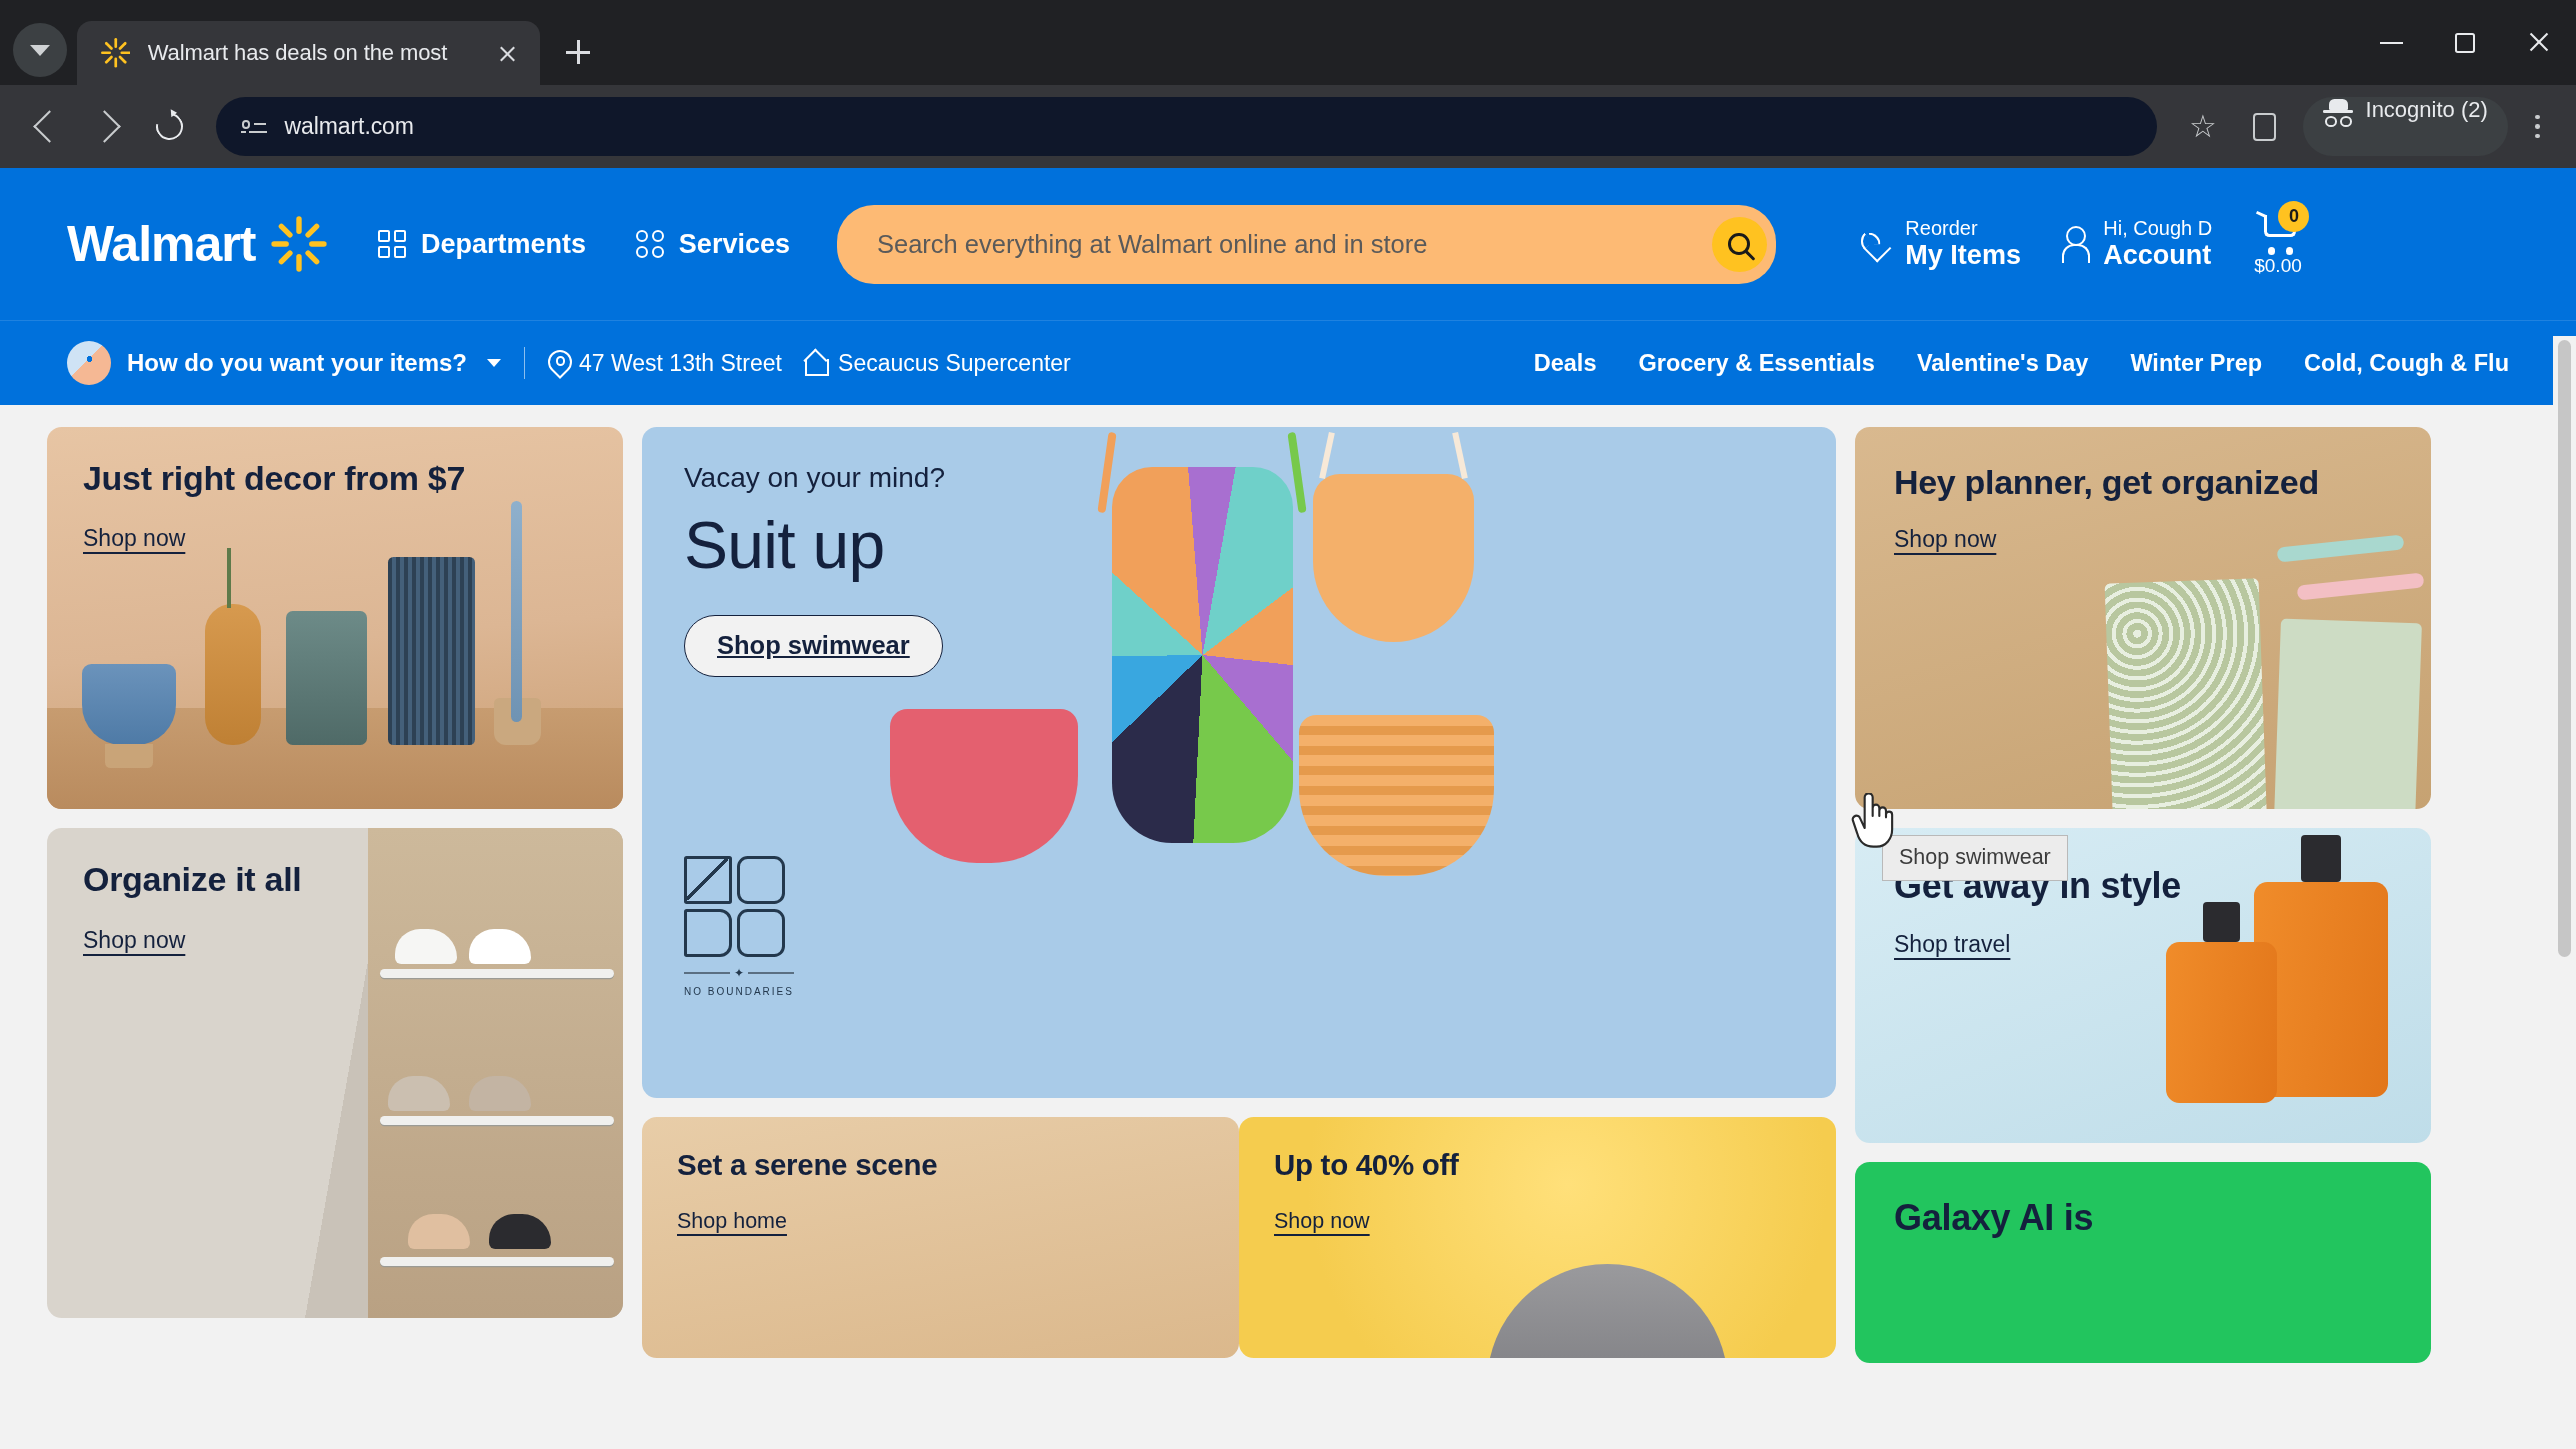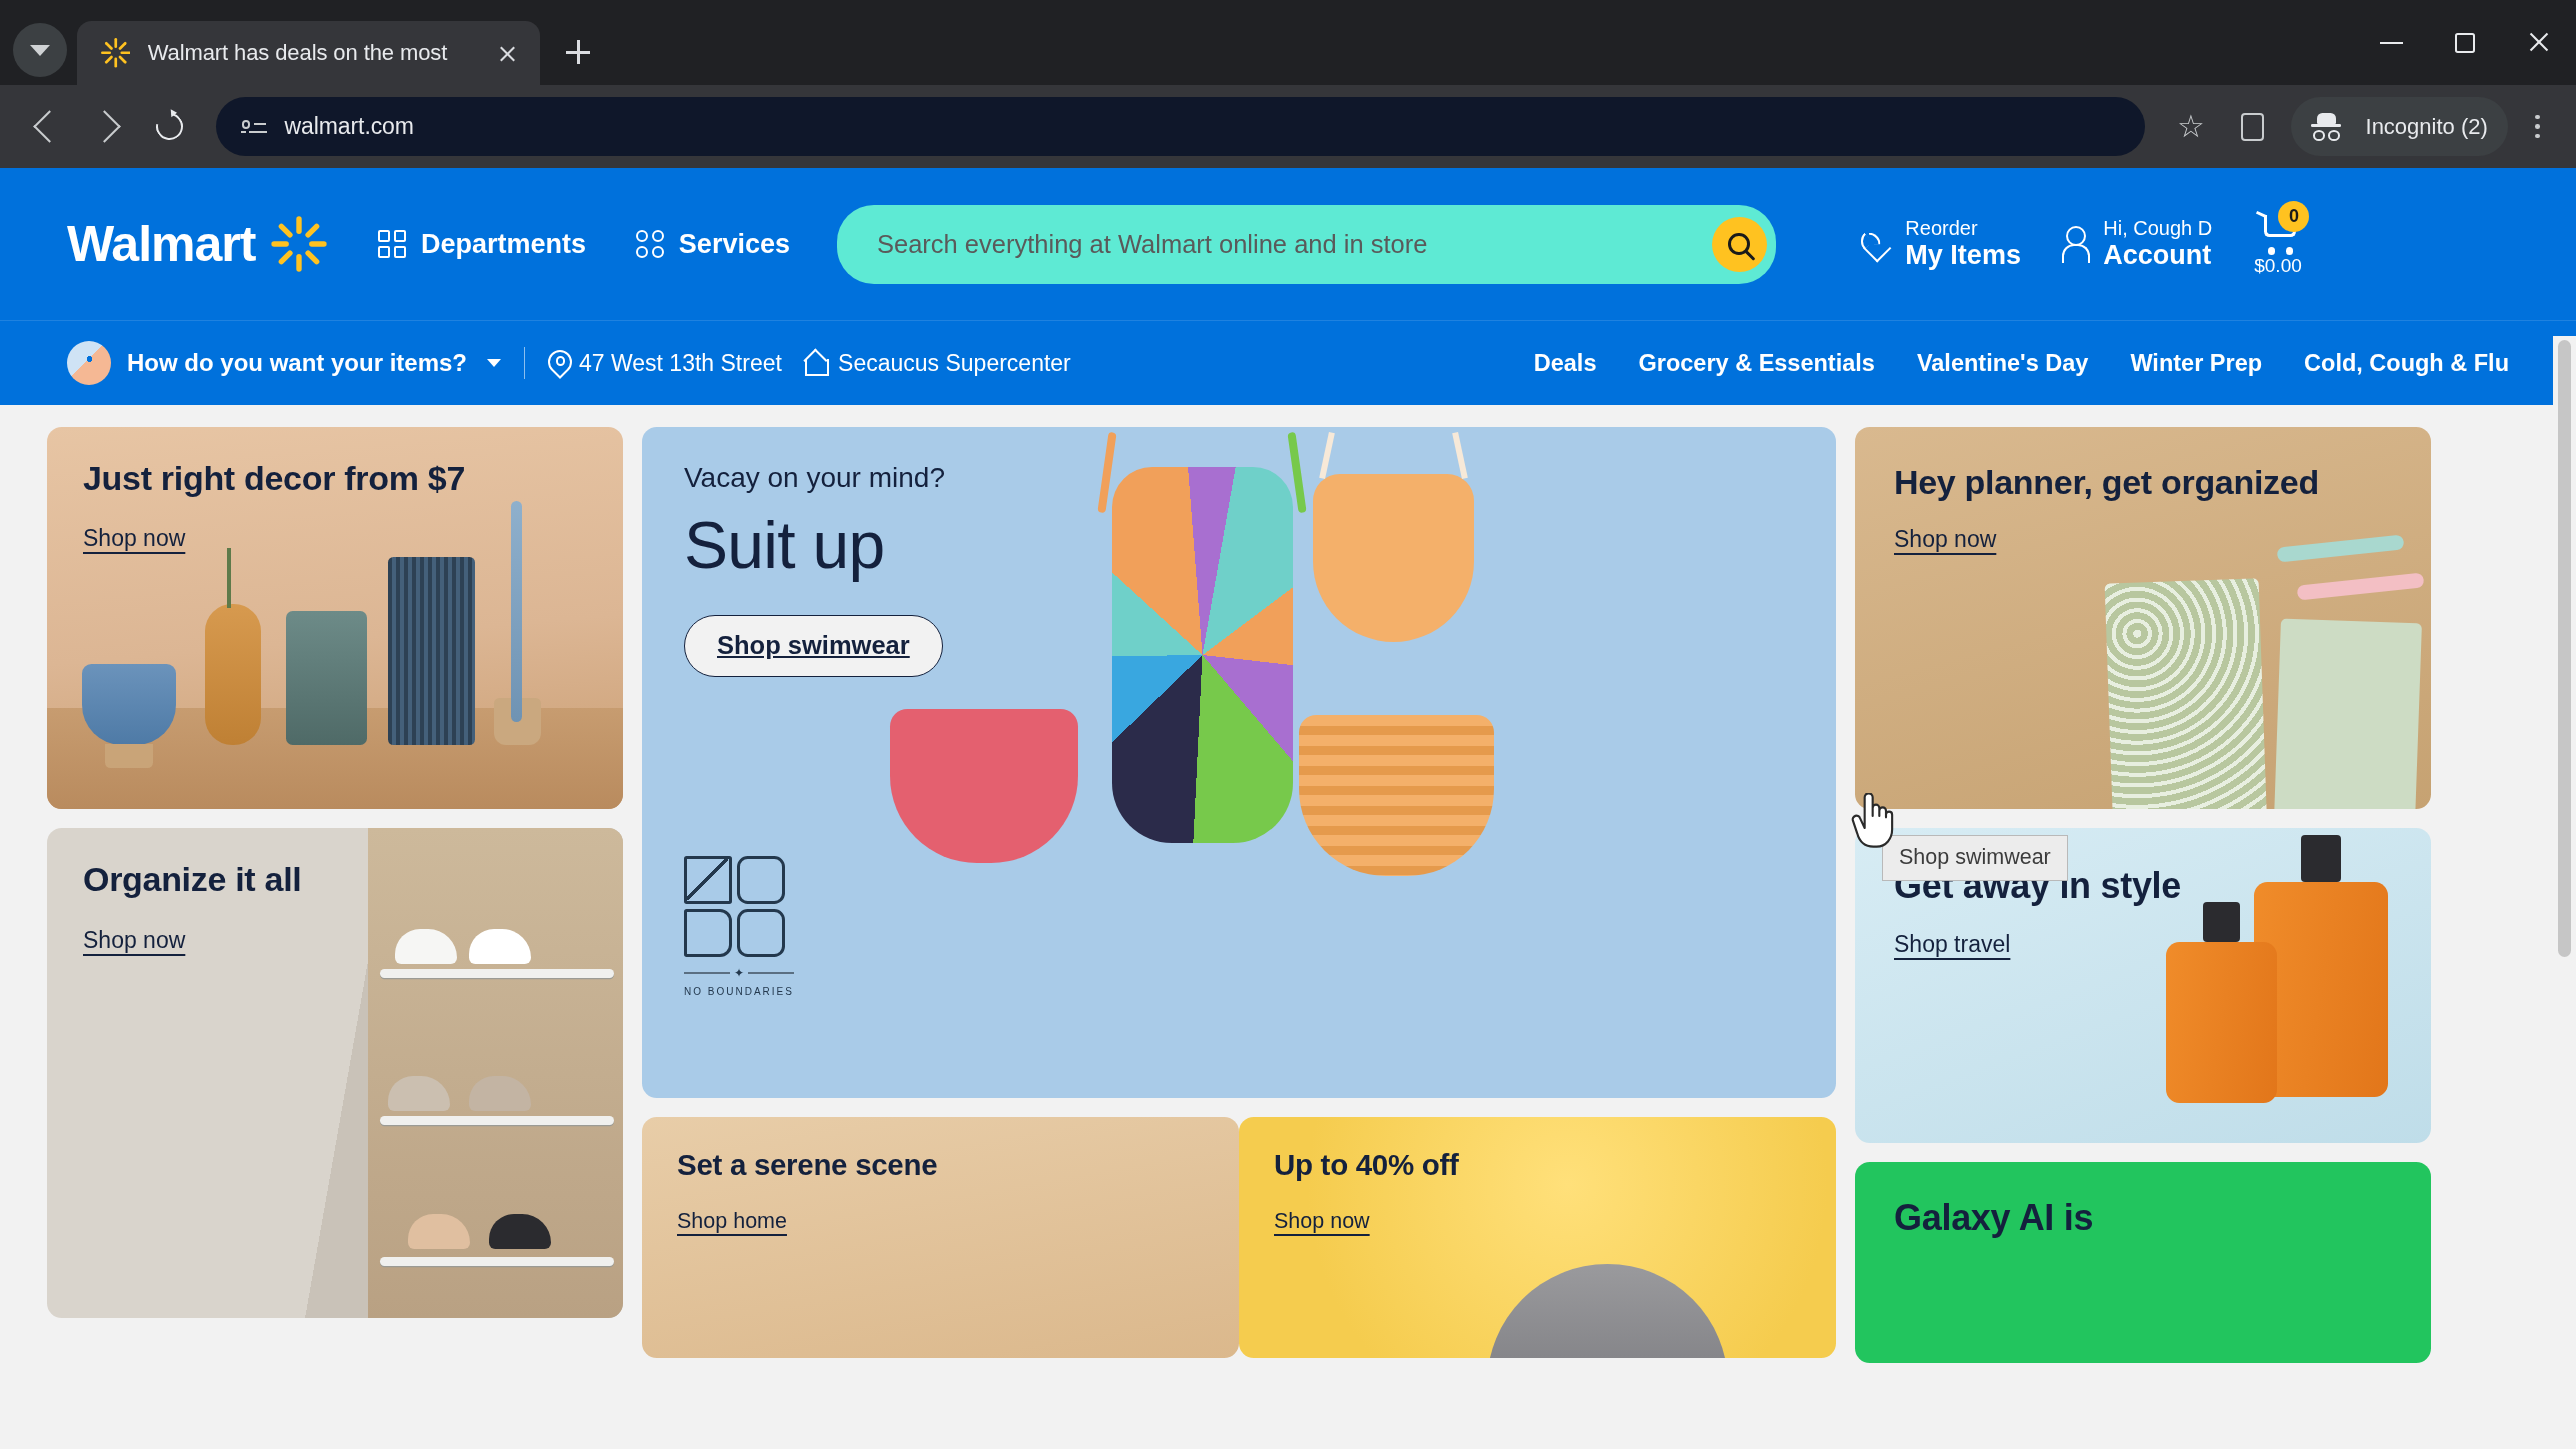--- a/index.html
+++ b/index.html
@@ -109,21 +109,21 @@
   .si-bar { width: 12px; height: 2px; background: #c9ccce; }
   .si-bar2 { width: 17.4px; height: 2px; background: #c9ccce; }
   .url-text { color: #e8eaed; font-size: 23px; margin-left: 12px; letter-spacing: -0.1px; }
   .tb-right { display: flex; align-items: center; gap: 0; }
   .star {
     font-size: 31px; color: #c9ccce; line-height: 1;
   }
   .sidepanel { width: 23px; height: 28px; border: 2.7px solid #c9ccce; border-radius: 4px; }
   .incognito-pill {
     height: 59px; background: #3c4043; border-radius: 29.5px;
-    display: flex; align-items: center; padding: 0 20px; gap: 24px; margin-left: 6.7px;
+    display: flex; align-items: flex-start; padding: 0 20px; gap: 12px; margin-left: 6.7px;
   }
   .incog-icon { width: 31px; height: 31px; position: relative; }
   .incog-hat {
     position: absolute; left: 6px; top: 2px; width: 19px; height: 11.4px;
     background: #e8eaed; border-radius: 5.4px 5.4px 1.3px 1.3px;
   }
   .incog-brim { position: absolute; left: 0.7px; top: 13.4px; width: 29.5px; height: 2.7px; background: #e8eaed; border-radius: 1.3px; }
   .incog-g1, .incog-g2 {
     position: absolute; top: 19px; width: 12px; height: 10.7px;
     border: 2px solid #e8eaed; border-radius: 50%;
@@ -151,21 +151,21 @@
     display: flex; align-items: center; gap: 14.8px; color: #fff;
     font-size: 27px; font-weight: bold; margin-left: 50px; white-space: nowrap;
   }
   .grid-icon { display: grid; grid-template-columns: 1fr 1fr; gap: 4px; width: 28px; height: 28px; }
   .grid-icon span { border: 2px solid #fff; border-radius: 2px; }
   .circles-icon { display: grid; grid-template-columns: 1fr 1fr; gap: 4px; width: 28px; height: 28px; }
   .circles-icon span { border: 2px solid #fff; border-radius: 50%; }
 
   .search-wrap { flex: 1; margin: 0 47px; position: relative; max-width: 939px; }
   .search-box {
-    height: 79px; background: #5eead4; border-radius: 37px;
+    height: 79px; background: #fdba74; border-radius: 37px;
     display: flex; align-items: center; padding: 0 9.4px 0 40px;
   }
   .search-ph { flex: 1; color: #5a5a5a; font-size: 25.5px; }
   .search-btn {
     width: 55px; height: 55px; background: #ffc220; border-radius: 50%;
     display: flex; align-items: center; justify-content: center; flex: 0 0 55px;
   }
   .mag { width: 21.5px; height: 21.5px; border: 3.4px solid #1a1a1a; border-radius: 50%; position: relative; }
   .mag::after {
     content: ""; position: absolute; right: -8.7px; bottom: -6px;

